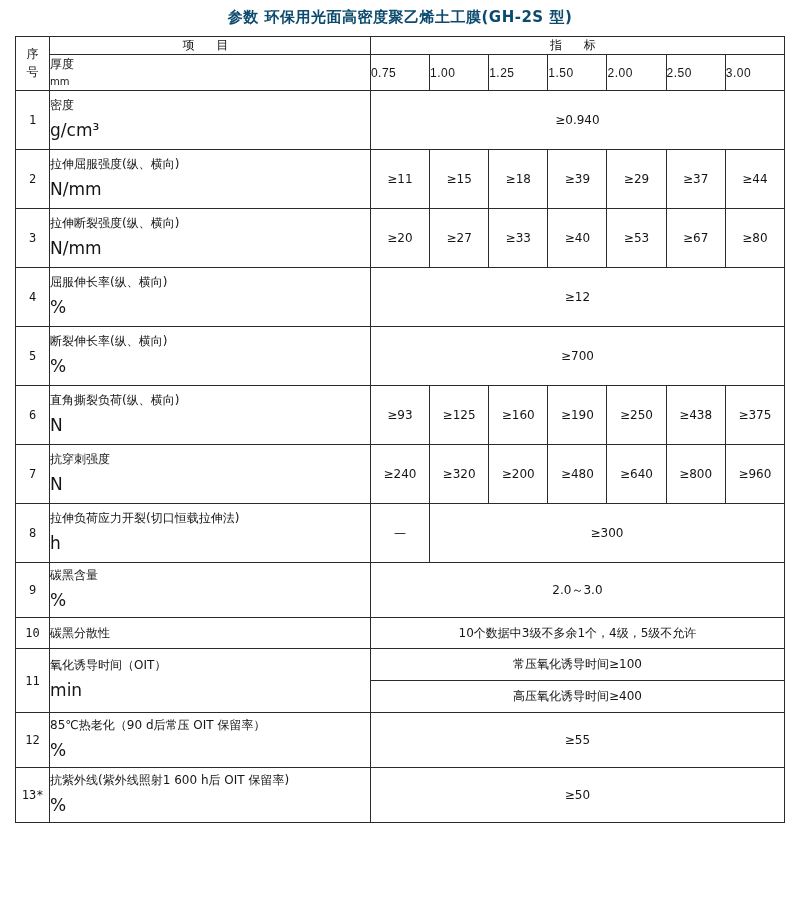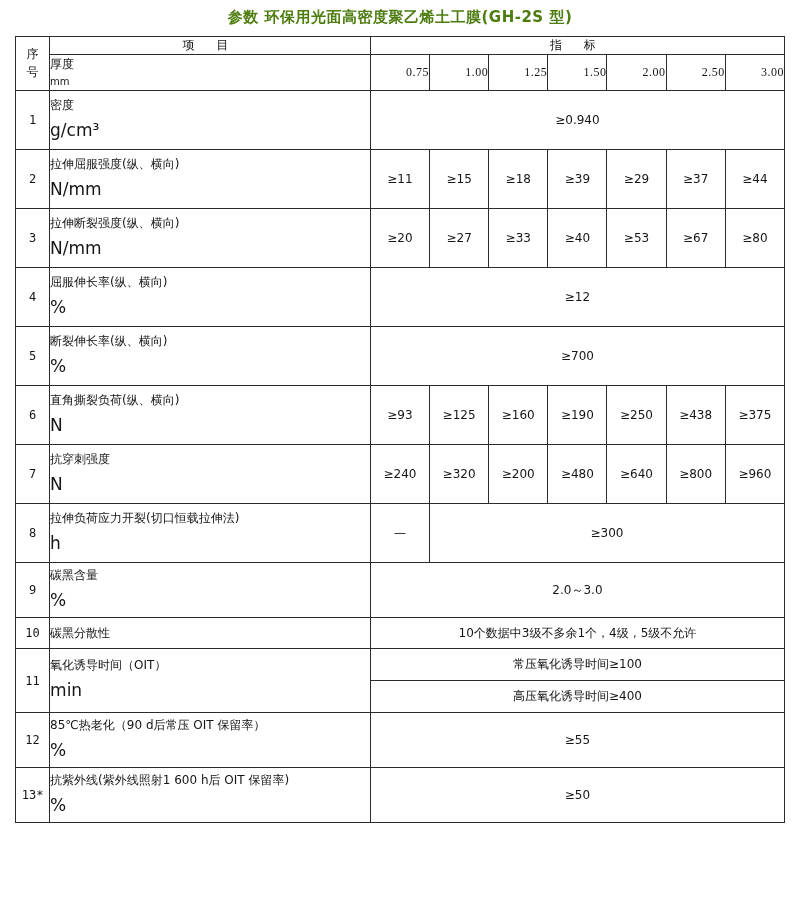--- a/index.html
+++ b/index.html
@@ -21,21 +21,21 @@
     position: relative;
     box-sizing: border-box;
   }
   .doc-title {
     text-align: center;
     font-size: 15px;
     font-weight: bold;
     letter-spacing: 0.5px;
     padding-top: 8px;
     padding-bottom: 9px;
-    color: #4d7c0f;
+    color: #0c4a6e;
   }
   table.spec {
     border-collapse: collapse;
     width: 770px;
     margin: 0 auto;
     table-layout: fixed;
   }
   table.spec td, table.spec th {
     border: 1px solid #2b2b2b;
     padding: 0;
@@ -70,23 +70,23 @@
   .thk {
     text-align: left;
     font-size: 12.5px;
     line-height: 1.6;
     padding: 6px 0;
   }
   .thk .unit {
     font-size: 10px;
   }
   .numcell {
-    text-align: right;
-    font-size: 12.5px;
-    font-family: Liberation Serif, serif;
+    text-align: left;
+    font-size: 12.5px;
+    font-family: Liberation Sans, sans-serif;
     letter-spacing: 0.5px;
   }
   .seq {
     text-align: center;
     font-size: 12.5px;
     font-family: "DejaVu Sans Mono", "Liberation Mono", monospace;
   }
   .item {
     padding: 5px 0 5px 9px;
     font-size: 12.5px;

